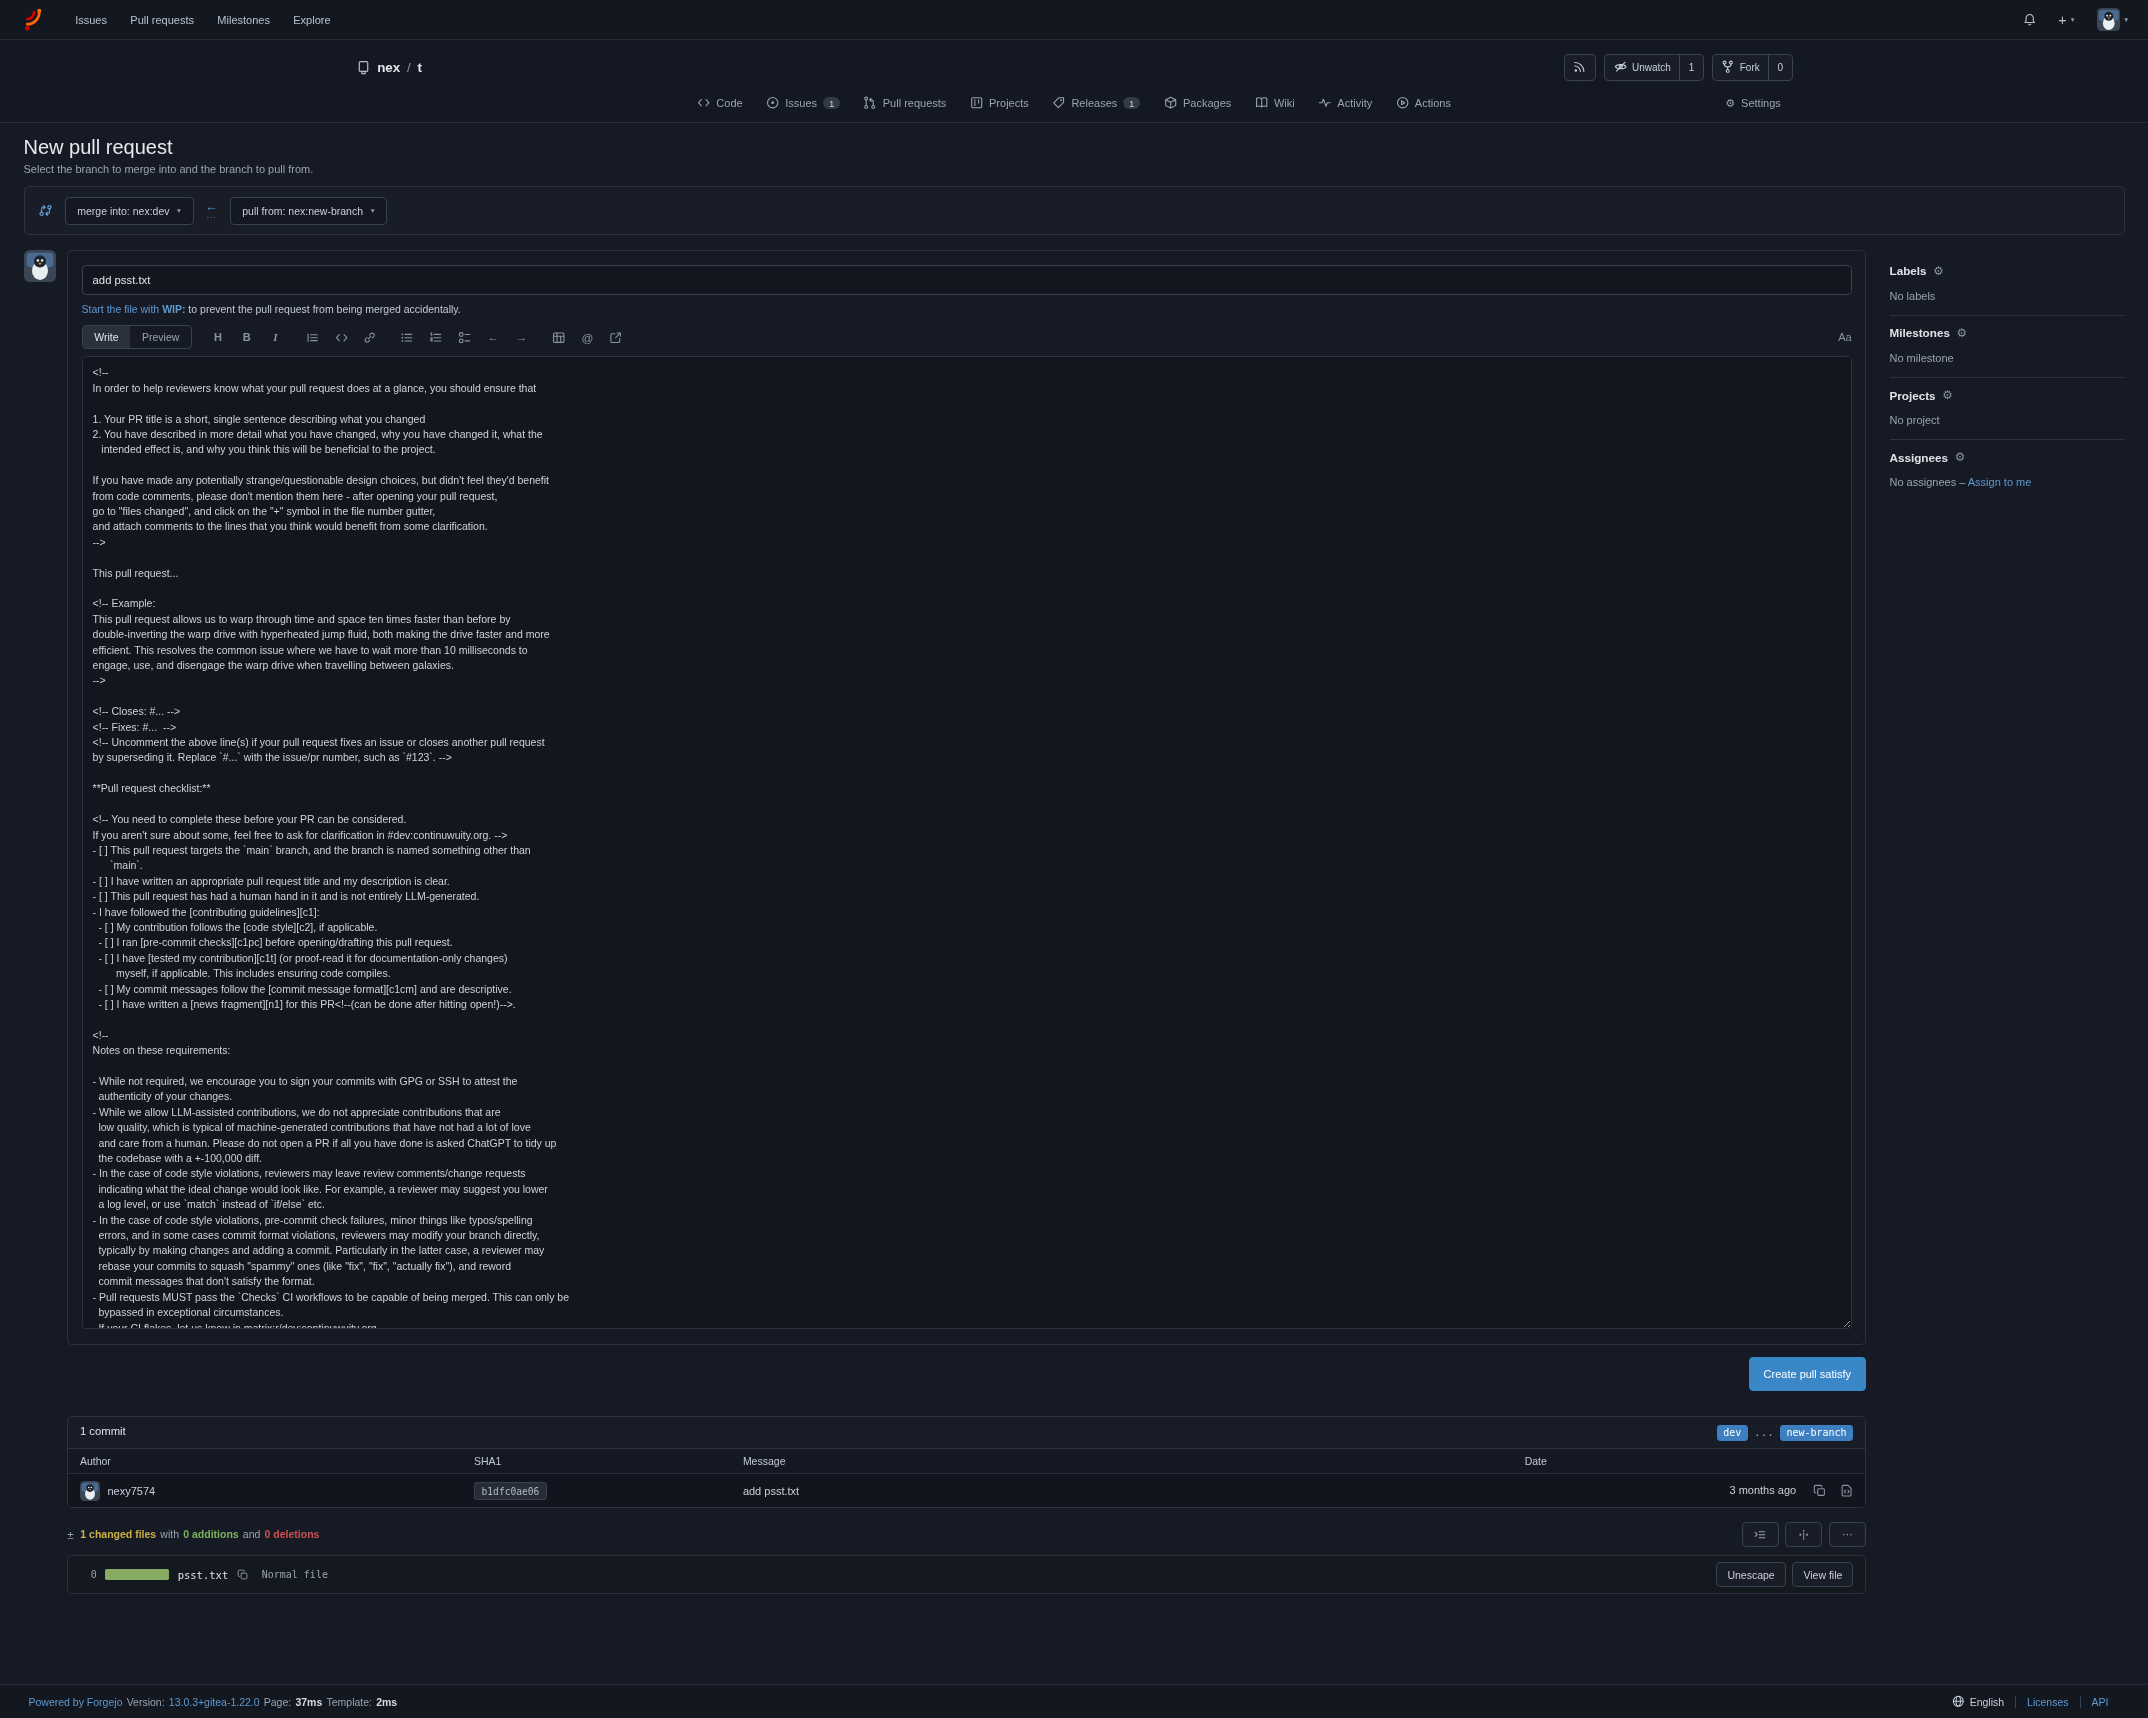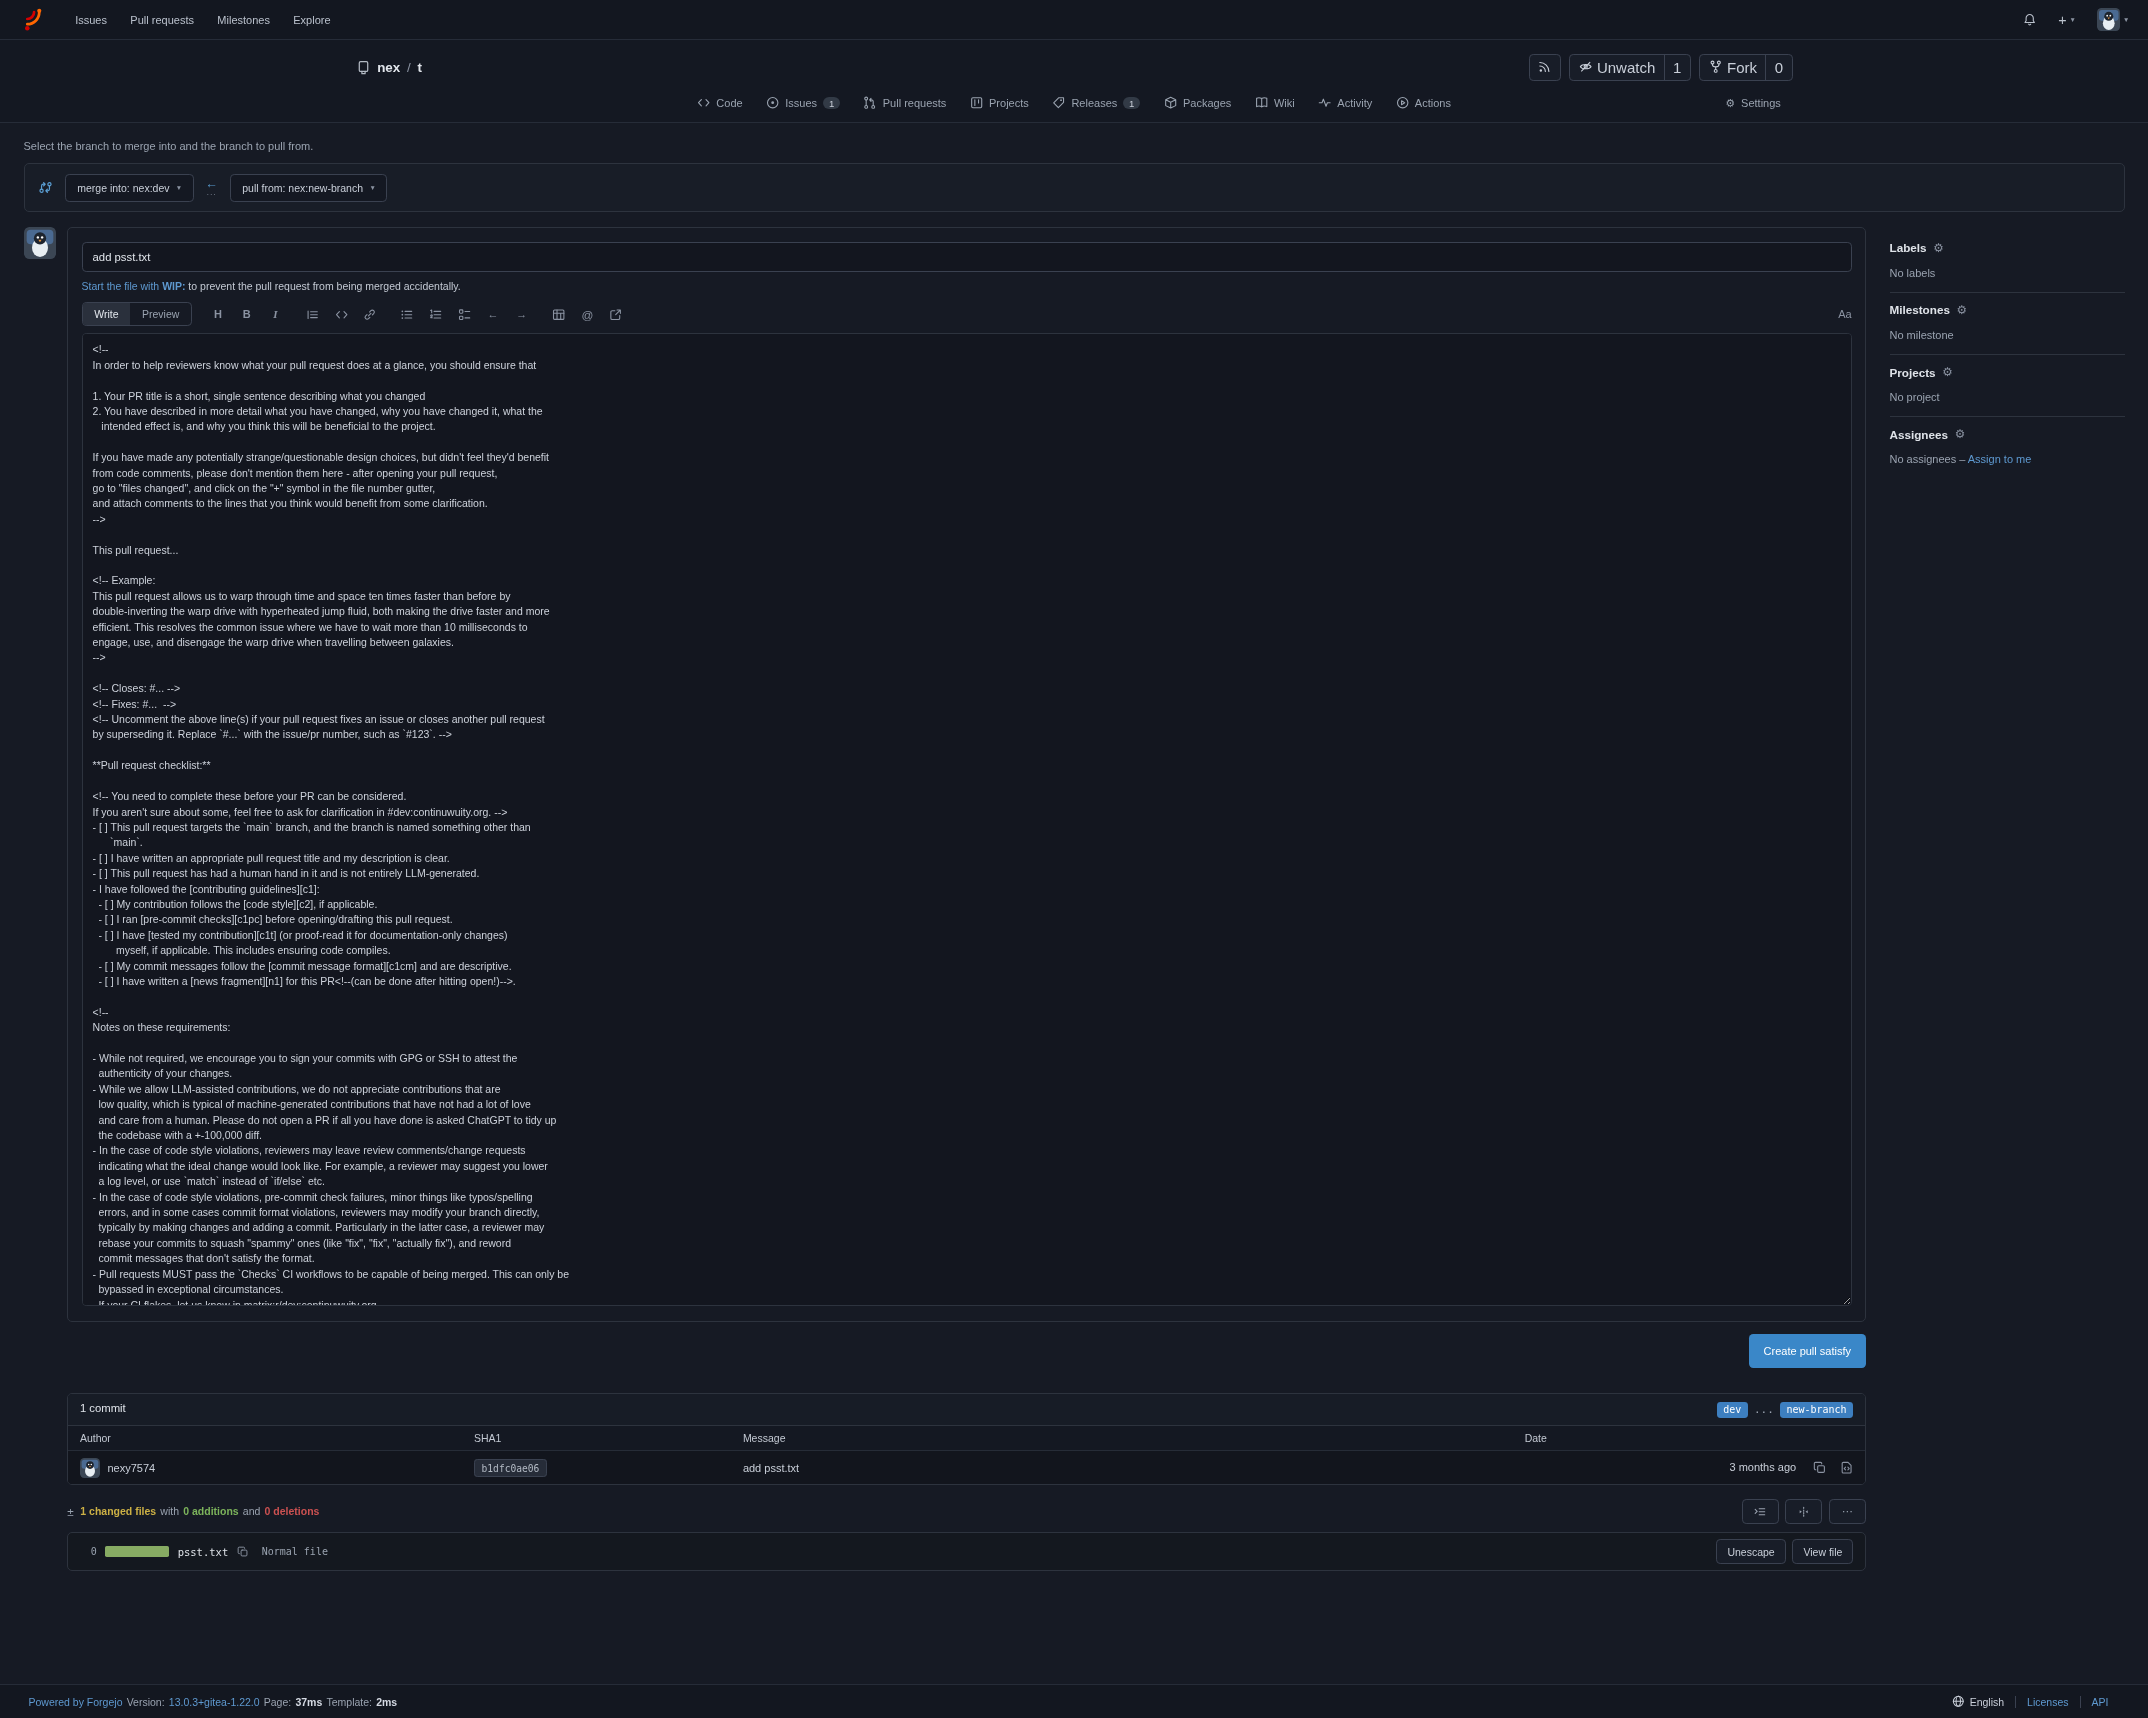--- a/index.html
+++ b/index.html
@@ -27,21 +27,21 @@
   .avatar{ border-radius:4.2px; overflow:hidden; display:block; }
 
   
   .repo-header{ background:#141822; padding-top:10px; border-bottom:0.8px solid #262c38; flex:0 0 auto; }
   .repo-header-inner{ width:1437px; margin:0 auto; }
   .repo-title-row{ display:flex; align-items:center; height:34px; }
   .repo-title{ display:flex; align-items:center; gap:6.7px; font-size:13.4px; font-weight:bold; color:#e2e6ec; }
   .repo-title .sep{ color:#8b93a2; font-weight:normal; }
   .repo-actions{ margin-left:auto; display:flex; gap:8.4px; }
   .hdr-btn{ display:flex; align-items:stretch; border:0.8px solid #3a4150; border-radius:4.2px;
-    background:#181d28; color:#c9cfd9; font-size:15px; overflow:hidden; cursor:pointer; }
+    background:#181d28; color:#c9cfd9; font-size:10px; overflow:hidden; cursor:pointer; }
   .hdr-btn .part{ display:flex; align-items:center; gap:5px; padding:0 8.4px; height:25px; }
   .hdr-btn .count{ border-left:0.8px solid #3a4150; }
   .tabs-row{ display:flex; align-items:center; justify-content:center; height:38px; position:relative; }
   .tab{ display:flex; align-items:center; gap:5.9px; color:#9aa3b0; padding:0 11.7px; height:38px; cursor:pointer; }
   .tab-badge{ background:#323a46; color:#c9cfd9; border-radius:8.4px; font-size:9.6px; padding:0.8px 5.9px; }
   .tab-settings{ position:absolute; right:0; }
 
   
   .main{ flex:1 1 auto; padding:13.4px 23.5px 0; display:flex; flex-direction:column; }
   h1.page-title{ font-size:20px; font-weight:normal; color:#e6eaef; }
@@ -295,20 +295,21 @@
       </div>
       <div class="tab tab-settings">
         <span>⚙</span>
         <span>Settings</span>
       </div>
     </div>
   </div>
 </header>
 
 <div class="main">
+  <h1 class="page-title">New pull request</h1>
   <div class="page-subtitle">Select the branch to merge into and the branch to pull from.</div>
 
   <div class="branch-box">
     <svg class="ic compare-icon" viewBox="0 0 16 16" style="width:15px;height:15px;">
       <circle cx="3.8" cy="11.5" r="1.7"></circle>
         <circle cx="12.2" cy="4.5" r="1.7"></circle>
       <path d="M3.8 9.7 V6.5 Q3.8 4.5 5.8 4.5 H7.2 M6 2.8 L7.6 4.5 L6 6.2 M12.2 6.3 V9.5 Q12.2 11.5 10.2 11.5 H8.8 M10 9.8 L8.4 11.5 L10 13.2"></path>
     </svg>
     <div class="branch-btn">
       <span>merge into: nex:dev</span>

